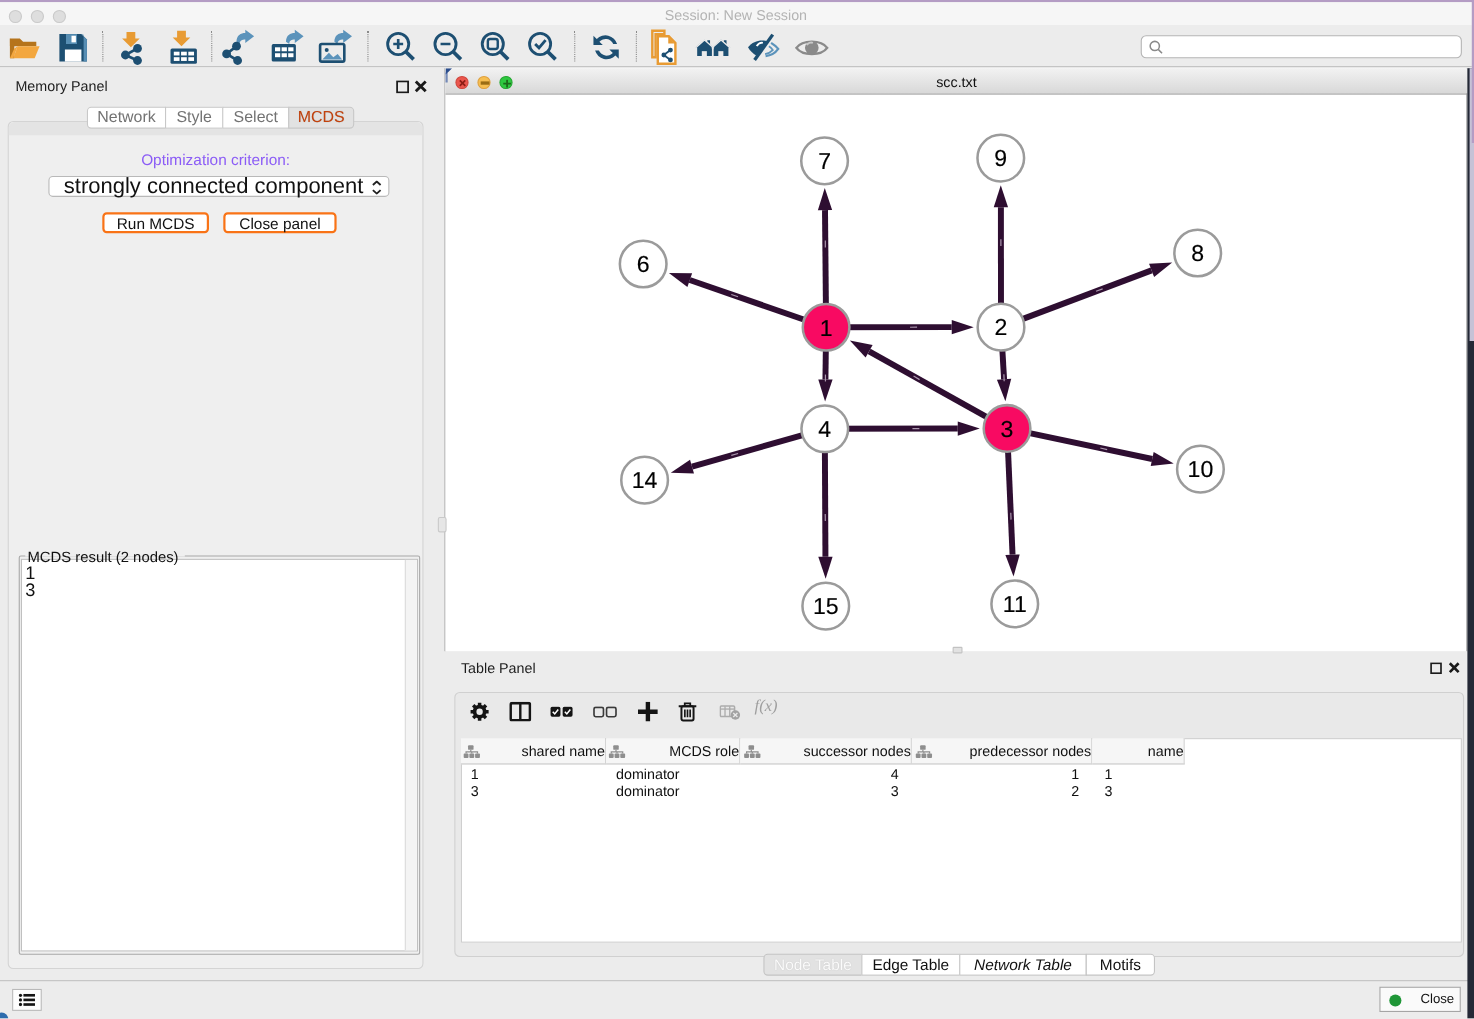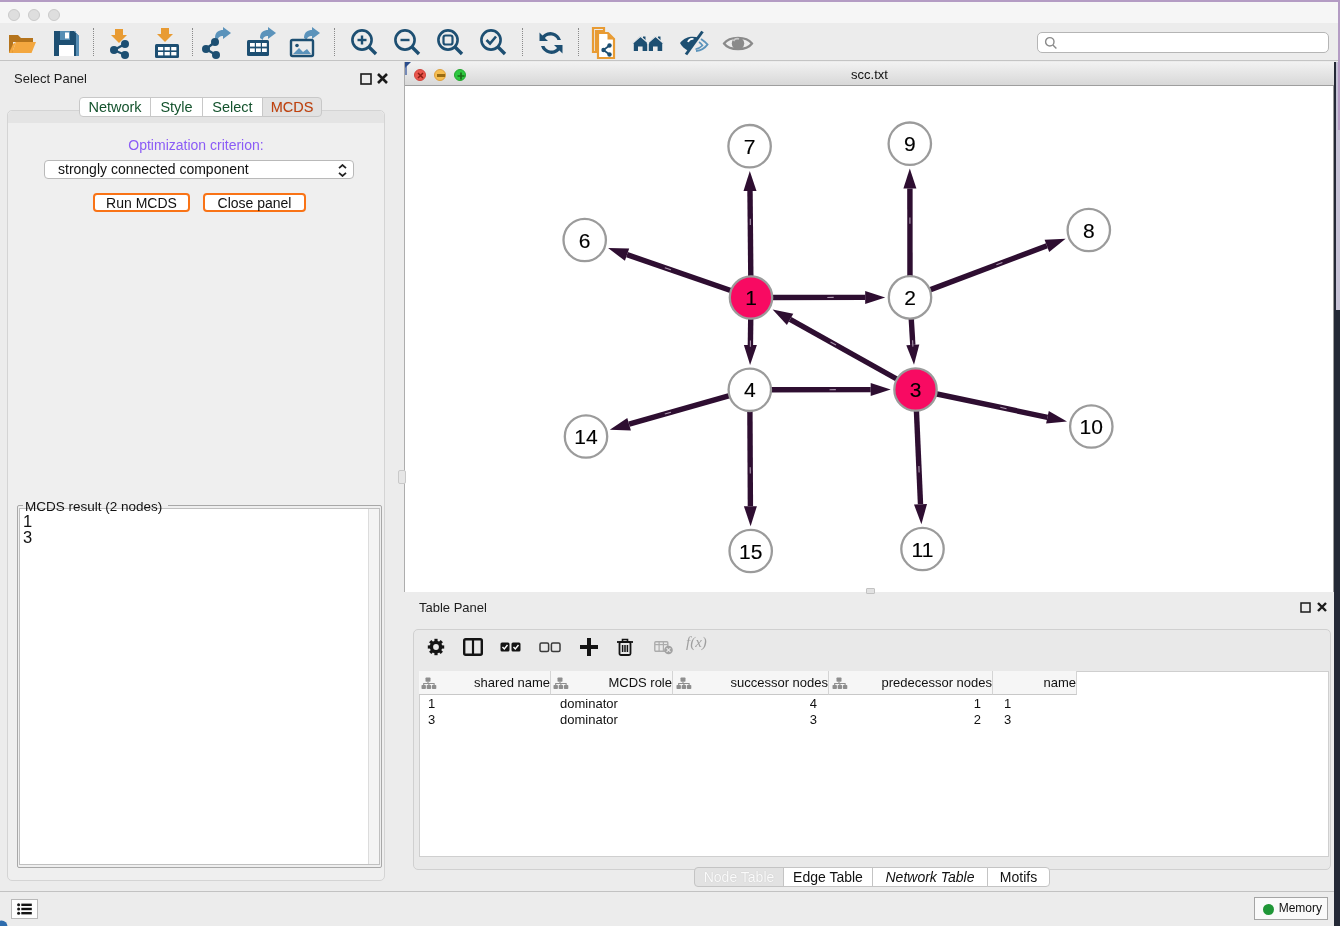--- a/index.html
+++ b/index.html
@@ -10,25 +10,25 @@
 
 #topborder { left:0; top:0; width:1340px; height:2px; background:#b49cc4; }
 #titlebar { left:0; top:2px; width:1338px; height:21px; background:#f6f6f6; }
 #titlebar .tl { position:absolute; top:7px; width:12px; height:12px; border-radius:50%; background:#dedede; border:1px solid #cacaca; }
 #apptitle { position:absolute; top:4px; left:0; width:1338px; text-align:center; font-size:13px; color:#b4b4b4; }
 #toolbar { left:0; top:23px; width:1338px; height:38px; background:#ececec; border-bottom:1px solid #c4c4c4; }
 .tsep { position:absolute; top:5px; height:28px; width:0; border-left:1px dotted #8a8a8a; }
 
 
 #cp-title { left:14px; top:71px; font-size:13px; color:#1d1d1d; }
-.cptab { position:absolute; top:97px; height:20px; line-height:19px; text-align:center; font-size:14.5px; background:#fff; border:1px solid #c8c8c8; color:#14532d; }
+.cptab { position:absolute; top:97px; height:20px; line-height:19px; text-align:center; font-size:14.5px; background:#fff; border:1px solid #c8c8c8; color:#737373; }
 #cp-body { left:7px; top:110px; width:378px; height:771px; background:#efefef; border:1px solid #d4d4d4; border-radius:5px; }
 #cp-bodytop { left:8px; top:111px; width:376px; height:12px; background:#e4e4e4; border-radius:5px 5px 0 0; }
 #opt-label { left:0; top:137px; width:392px; text-align:center; font-size:14px; color:#8b5cf6; }
-#dropdown { left:44px; top:160px; width:310px; height:19px; background:#fff; border:1px solid #b9b9b9; border-radius:4px; font-size:14px; line-height:17px; padding-left:13px; color:#111; }
+#dropdown { left:44px; top:160px; width:310px; height:19px; background:#fff; border:1px solid #b9b9b9; border-radius:4px; font-size:20px; line-height:17px; padding-left:13px; color:#111; }
 .btn { position:absolute; height:19px; background:#fff; border:2px solid #f97316; border-radius:4px; font-size:14px; line-height:17px; text-align:center; color:#111; }
 #mcds-text { left:19px; top:508px; width:361px; height:357px; background:#fff; border:1px solid #c0c0c0; font-size:16.5px; padding:3.5px 0 0 3px; line-height:16px; color:#111; }
 #mcds-sb { left:368px; top:509px; width:11px; height:355px; background:#f4f4f4; border-left:1px solid #dcdcdc; }
 
 
 #netwin { left:405px; top:62px; width:929px; height:530px; background:#fff; border-right:1.5px solid #9b9b9b; }
 #nettitle { position:absolute; left:0; top:0; width:929px; height:24px; background:linear-gradient(#f2f2f2,#d8d8d8); border-bottom:1px solid #9e9e9e; }
 #nettitle .txt { position:absolute; top:5px; left:0; width:929px; text-align:center; font-size:13px; color:#111; }
 .mac { position:absolute; top:7px; width:12px; height:12px; border-radius:50%; }
 
@@ -46,20 +46,21 @@
 #rightedge2 { left:1336px; top:62px; width:4px; height:248px; background:#c6c2d6; }
 #rightedge3 { left:1338px; top:0px; width:2px; height:130px; background:#b49cc4; }
 </style>
 </head>
 <body>
 <div id="topborder" class="abs"></div>
 <div id="titlebar" class="abs">
 <div class="tl" style="left:8px"></div>
     <div class="tl" style="left:28px"></div>
     <div class="tl" style="left:48px"></div>
+<div id="apptitle">Session: New Session</div>
 </div>
 <div id="toolbar" class="abs">
 <svg class="abs" style="left:5px;top:3px" width="34" height="34" viewBox="0 0 34 34">
 <path d="M4 9 L13 9 L16 12 L28 12 L28 16 L4 16 Z" fill="#b5741c"></path>
 <path d="M4 9 L4 27 L8 27 L8 13 L4 9" fill="#b5741c"></path>
 <path d="M7 27 L11 16 L31 16 L26.5 27 Z" fill="#f3a73f"></path>
 <path d="M4 27 L7 27 L11 16 L8 18 Z" fill="#f3a73f"></path>
 </svg>
 <svg class="abs" style="left:49px;top:3px" width="34" height="34" viewBox="0 0 34 34">
 <path d="M5 5 L25 5 L30 10 L30 30 L5 30 Z" fill="#1d4f72"></path>
@@ -170,21 +171,21 @@
 <div class="tsep" style="left:192px"></div>
 <div class="tsep" style="left:334px"></div>
 <div class="tsep" style="left:522px"></div>
 <div class="tsep" style="left:578px"></div>
 <div class="abs" style="left:1037px;top:9px;width:292px;height:21px;background:#fff;border:1px solid:#b5b5b5;border:1px solid #b5b5b5;border-radius:5px;"></div>
 <svg class="abs" style="left:1044px;top:13px" width="14" height="14" viewBox="0 0 14 14">
       <circle cx="5.8" cy="5.8" r="4.2" fill="none" stroke="#8a8a8a" stroke-width="1.4"></circle>
       <line x1="8.9" y1="8.9" x2="12.4" y2="12.4" stroke="#8a8a8a" stroke-width="1.4"></line>
     </svg>
 </div>
-<div id="cp-title" class="abs">Select Panel</div>
+<div id="cp-title" class="abs">Memory Panel</div>
 <svg class="abs" style="left:360px;top:73px" width="12" height="12" viewBox="0 0 12 12">
     <rect x="1" y="1" width="10" height="10" fill="none" stroke="#1a1a1a" stroke-width="1.6"></rect>
   </svg>
 <svg class="abs" style="left:376px;top:72px" width="13" height="13" viewBox="0 0 13 13">
     <path d="M2 2 L11 11 M11 2 L2 11" stroke="#1a1a1a" stroke-width="2.6"></path>
   </svg>
 <div id="cp-body" class="abs"></div>
 <div id="cp-bodytop" class="abs"></div>
 <div class="cptab abs" style="left:79px;width:72px;border-radius:4px 0 0 4px;">Network</div>
 <div class="cptab abs" style="left:150px;width:53px;">Style</div>
@@ -408,20 +409,20 @@
 <svg class="abs" style="left:17px;top:903px" width="15" height="12" viewBox="0 0 15 12">
     <g fill="#141414">
       <circle cx="1.6" cy="1.8" r="1.5"></circle>
       <circle cx="1.6" cy="6" r="1.5"></circle>
       <circle cx="1.6" cy="10.2" r="1.5"></circle>
       <rect x="4.3" y="0.6" width="10.5" height="2.4"></rect>
       <rect x="4.3" y="4.8" width="10.5" height="2.4"></rect>
       <rect x="4.3" y="9" width="10.5" height="2.4"></rect>
     </g>
   </svg>
-<div class="abs" style="left:1254px;top:897px;width:74px;height:23px;background:#fafafa;border:1px solid #a5a5a5;font-size:12px;line-height:21px;text-align:right;padding-right:5px;color:#111;">Memory</div>
+<div class="abs" style="left:1254px;top:897px;width:74px;height:23px;background:#fafafa;border:1px solid #a5a5a5;font-size:12px;line-height:21px;text-align:right;padding-right:5px;color:#111;">Close</div>
 <div class="abs" style="left:1263px;top:904px;width:11px;height:11px;border-radius:50%;background:#1f9637;"></div>
 <svg class="abs" style="left:0px;top:919px" width="9" height="7" viewBox="0 0 9 7">
     <circle cx="1.5" cy="7.5" r="6" fill="#2e6cad"></circle>
   </svg>
 <div id="rightedge" class="abs"></div>
 <div id="rightedge2" class="abs"></div>
 <div id="rightedge3" class="abs"></div>
 
 </body></html>

